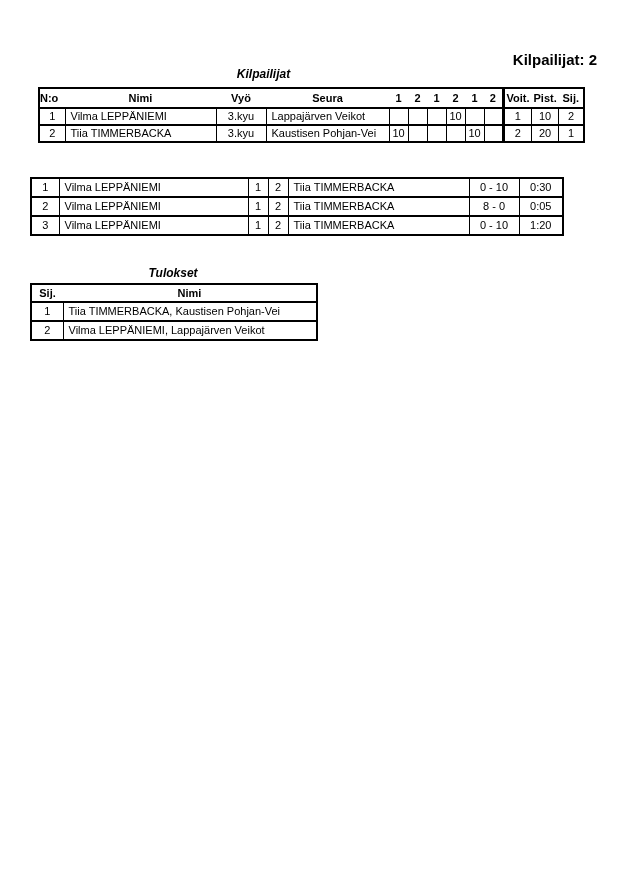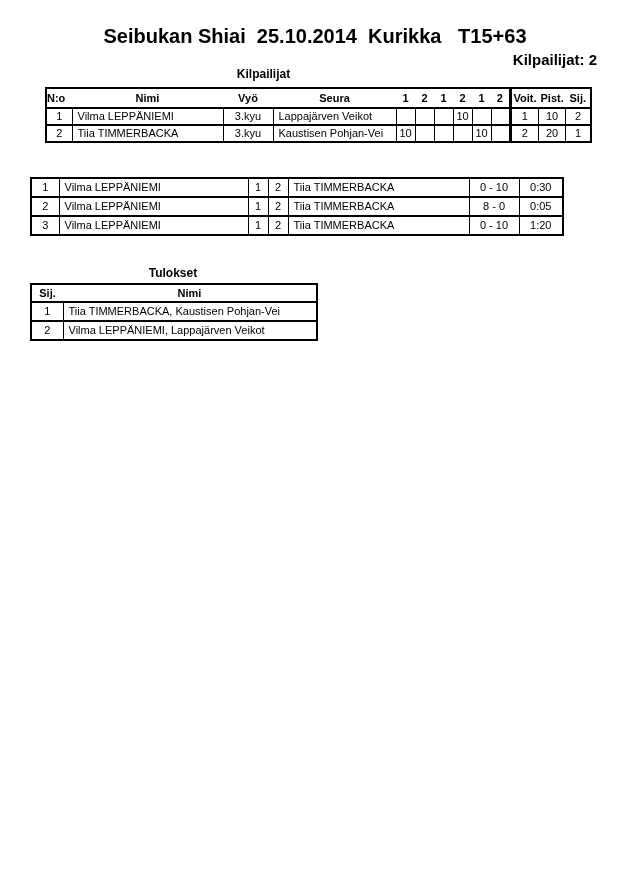--- a/index.html
+++ b/index.html
@@ -31,34 +31,35 @@
     width: 597px;
     text-align: right;
     font-size: 15px;
     font-weight: bold;
   }
   .section-heading {
     position: absolute;
     text-align: center;
     font-size: 12px;
     font-weight: bold;
+    font-style: italic;
   }
   #heading-kilpailijat { top: 67px;  left: 30px; width: 467px; }
   #heading-ottelut     { top: 159px; left: 30px; width: 532px; }
   #heading-tulokset    { top: 266px; left: 30px; width: 286px; }
 
   table {
     position: absolute;
     border-collapse: collapse;
     table-layout: fixed;
     border: 2px solid #000;
     font-size: 11px;
     line-height: 1;
   }
-  #table-kilpailijat { top: 87px;  left: 45px; }
+  #table-kilpailijat { top: 87px;  left: 38px; }
   #table-ottelut     { top: 177px; left: 30px; }
   #table-tulokset    { top: 283px; left: 30px; }
 
   th {
     font-weight: bold;
     border: none;
     border-bottom: 2px solid #000;
     padding: 0 2px;
     text-align: center;
     overflow: hidden;
@@ -81,21 +82,20 @@
   #table-ottelut tr.hd     { height: 18px; }
   #table-ottelut tr.dr     { height: 19px; }
   #table-tulokset tr.hd    { height: 18px; }
   #table-tulokset tr.dr    { height: 19px; }
 </style>
 </head>
 <body>
 
 <div class="page">
 
-  <div class="doc-title">Seibukan Shiai  25.10.2014  Kurikka   T15+63</div>
   <div class="count-label">Kilpailijat: 2</div>
 
   <div class="section-heading" id="heading-kilpailijat">Kilpailijat</div>
   <table id="table-kilpailijat">
     <colgroup>
       <col style="width:26px">
         <col style="width:151px">
         <col style="width:50px">
         <col style="width:123px">
       <col style="width:19px">

